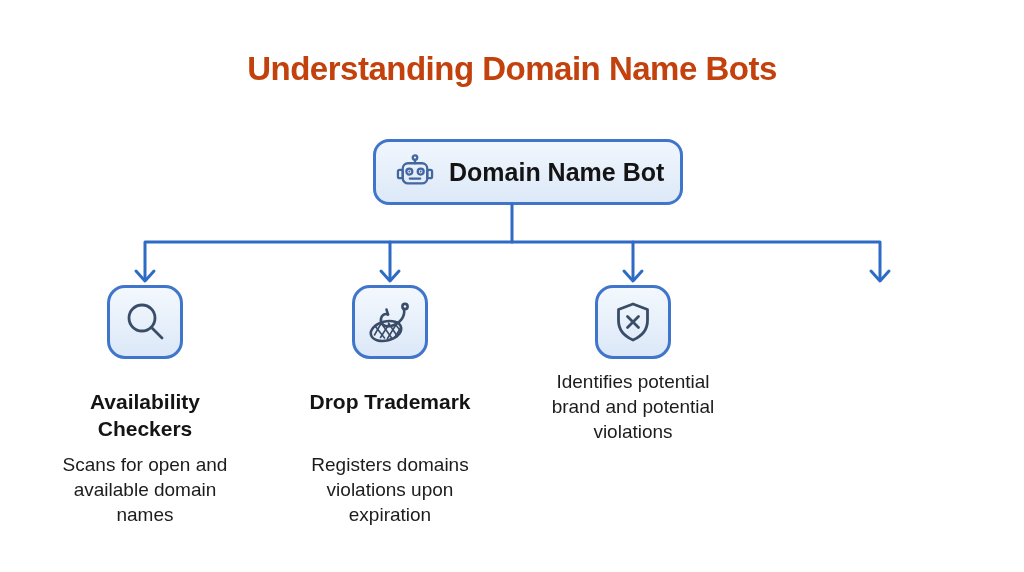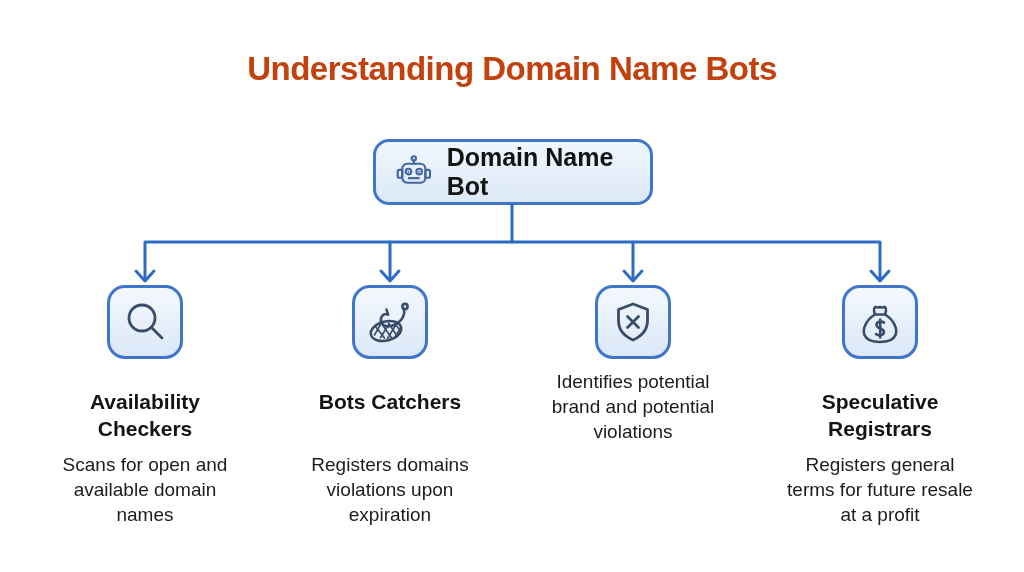--- a/index.html
+++ b/index.html
@@ -5,21 +5,21 @@
   html,body{margin:0;padding:0;background:#ffffff;}
   .canvas{
     position:relative;width:1024px;height:572px;background:#ffffff;
     font-family:"Liberation Sans",sans-serif;overflow:hidden;color:#111;
   }
   .title{
     position:absolute;top:50px;left:0;width:1024px;text-align:center;
     font-size:33px;font-weight:700;color:#c2410c;letter-spacing:-0.5px;
   }
   .root-box{
-    position:absolute;left:373px;top:139px;width:280px;height:66px;box-sizing:border-box;
+    position:absolute;left:373px;top:139px;width:310px;height:66px;box-sizing:border-box;
     border:3px solid #3f75ca;border-radius:16px;
     background:linear-gradient(180deg,#f0f6fd 0%,#dde9f8 100%);
     display:flex;align-items:center;padding-left:18px;gap:13px;
   }
   .root-label{font-size:25px;font-weight:700;color:#141414;}
   .connectors{position:absolute;left:0;top:0;width:1024px;height:572px;pointer-events:none;}
   .col{position:absolute;top:285px;width:240px;text-align:center;}
   .icon-box{
     width:76px;height:74px;margin:0 auto;box-sizing:border-box;
     border:3px solid #3f75ca;border-radius:18px;
@@ -95,48 +95,33 @@
           <path d="M14.5 39.5 L23 26"></path>
           <path d="M21.5 40.5 L29.5 27.5"></path>
           <path d="M28.5 40 L34.5 30"></path>
           <path d="M9.5 28.5 L18.5 40"></path>
           <path d="M15.5 25.5 L26 40.5"></path>
           <path d="M22.5 25 L31.5 38.5"></path>
           <path d="M29.5 26.5 L35 33.5"></path>
         </g>
       </svg>
     </div>
-    <div class="heading">Bots Catchers</div>
+    <div class="heading">Drop Trademark</div>
     <div class="desc">Registers domains
 violations upon
 expiration</div>
   </div>
 
   <div class="col" style="left:513px">
     <div class="icon-box">
       <svg class="nodeicon" width="48" height="48" viewBox="0 0 48 48" fill="none" stroke="#3a4d68" stroke-width="2.8" stroke-linecap="round" stroke-linejoin="round">
         <path d="M24 6 L38.5 11.5 L38.5 22.5 C38.5 31.5 32.5 38.3 24 42 C15.5 38.3 9.5 31.5 9.5 22.5 L9.5 11.5 Z"></path>
         <line x1="18.5" y1="18.5" x2="29.5" y2="29.5"></line>
         <line x1="29.5" y1="18.5" x2="18.5" y2="29.5"></line>
       </svg>
     </div>
     <div class="desc">Identifies potential
 brand and potential
 violations</div>
   </div>
 
-  <div class="col" style="left:760px">
-    <div class="icon-box">
-      <svg class="nodeicon" width="48" height="48" viewBox="0 0 48 48" fill="none" stroke="#3a4d68" stroke-width="2.6" stroke-linecap="round" stroke-linejoin="round">
-        <path d="M19 16.5 C10.5 21.5 6 31 8.5 37 C10.5 42 17 44 24 44 C31 44 37.5 42 39.5 37 C42 31 37.5 21.5 29 16.5"></path>
-        <path d="M19 16.5 Q16.8 11 19.3 8.8 Q21.5 10 24 9 Q26.5 10 28.7 8.8 Q31.2 11 29 16.5 Z"></path>
-        <path d="M28 24.5 C25 22.8 20.5 23.5 20.5 27 C20.5 31 28 30 28 34 C28 37.5 23 38 20 36.2"></path>
-        <line x1="24.2" y1="21.5" x2="24.2" y2="39.5"></line>
-      </svg>
-    </div>
-    <div class="heading">Speculative
-Registrars</div>
-    <div class="desc">Registers general
-terms for future resale
-at a profit</div>
-  </div>
 
 </div>
 
 </body></html>

